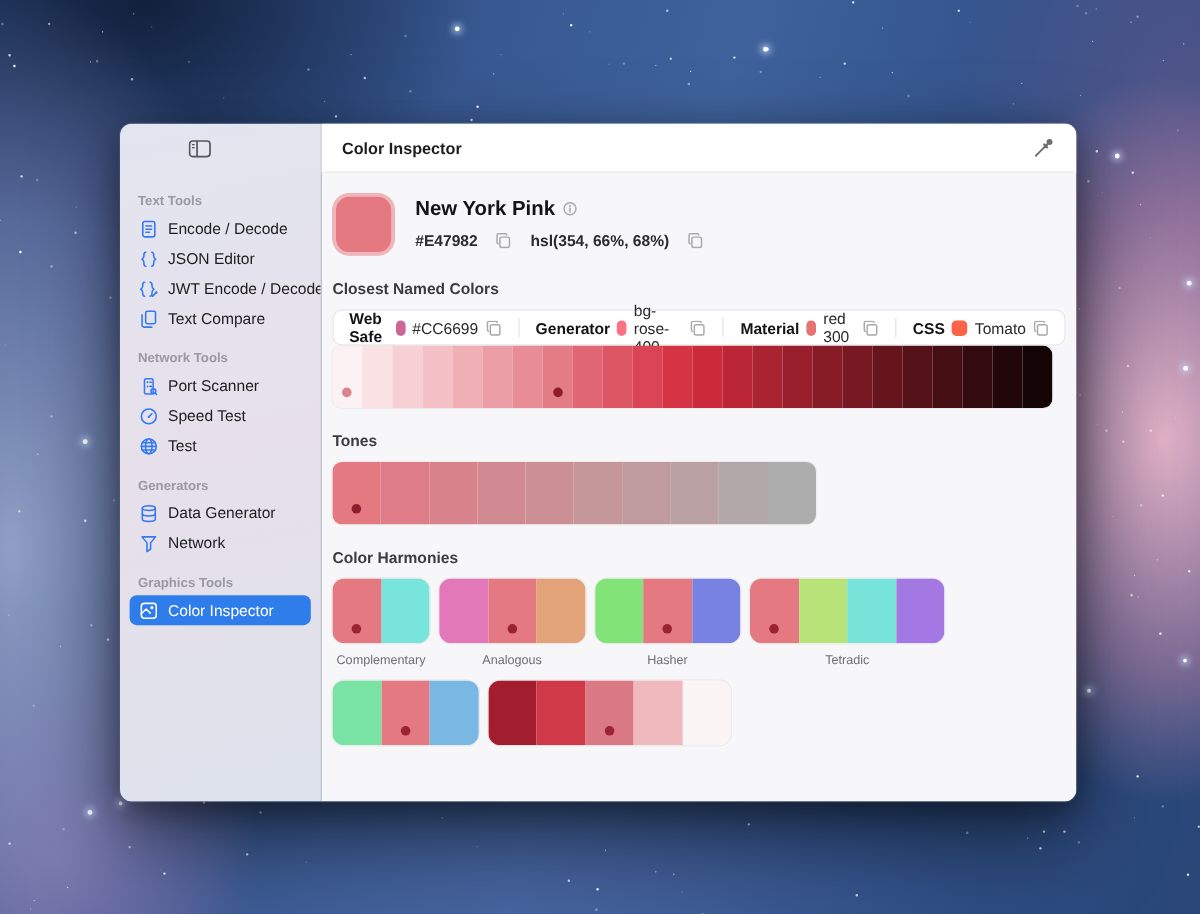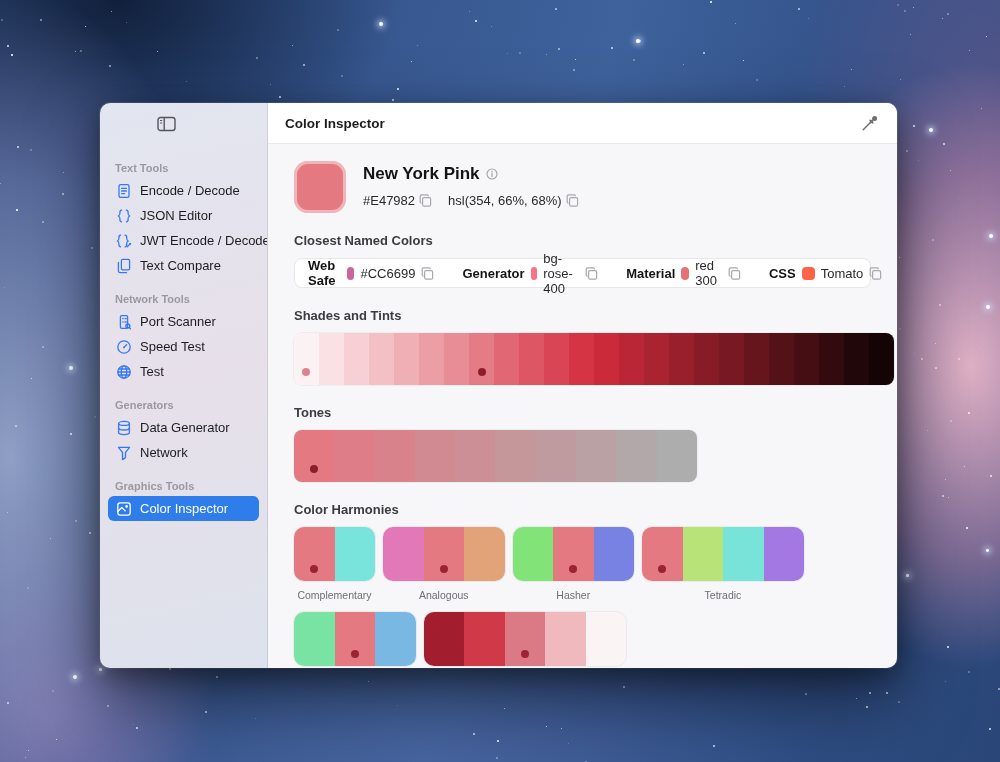--- a/index.html
+++ b/index.html
@@ -42,28 +42,28 @@
   .nav-item.selected{ background:#2E7DEB; color:#fff; }
   .nav-item.selected .ic{ color:#fff; }
   .nav-item.first{ margin-top:4px; }
 
   
   .content{ flex:1; min-width:0; display:flex; flex-direction:column; background:#F7F6F8; }
   .hdr{ height:41px; flex:0 0 41px; background:#FFFFFF; border-bottom:1px solid #E9E8EB;
     display:flex; align-items:center; justify-content:space-between; padding:0 17px; }
   .hdr h1{ font-size:13.5px; font-weight:700; color:#1D1D1F; }
   .eyedrop{ width:20px; height:20px; color:#6E6E73; display:inline-flex; }
-  .body{ padding:17px 26px 0; }
+  .body{ padding:17px 9px 0; }
 
   .color-head{ display:flex; gap:17px; align-items:flex-start; }
   .big-swatch{ width:52px; height:52px; border-radius:14px; box-shadow:inset 0 0 0 3px rgba(255,255,255,.45); }
   .name-line{ display:flex; align-items:center; gap:6px; margin-top:3px; }
   .cname{ font-size:17px; font-weight:700; color:#141416; }
   .codes{ display:flex; gap:16px; margin-top:9px; font-size:13px; color:#2A2A2E; align-items:center; }
-  .code-item{ display:flex; align-items:center; gap:4px; }
+  .code-item{ display:flex; align-items:center; gap:15px;font-weight:bold; }
   .gicon{ color:#A8A8AD; display:inline-flex; }
 
   .sec-heading{ font-size:13px; font-weight:700; color:#3C3C40; margin:20px 0 10px; }
 
   .named-card{ background:#fff; border:1px solid #E7E6E9; border-radius:8px; height:30px;
     display:flex; align-items:center; padding:0 13px; }
   .nc-entry{ display:flex; align-items:center; gap:6px; font-size:13px; color:#2A2A2E; }
   .nc-sys{ font-weight:700; color:#141416; }
   .nc-swatch{ width:13px; height:13px; border-radius:4px; }
   .nc-div{ width:1px; height:16px; background:#E3E3E6; margin:0 14px; }
@@ -646,21 +646,20 @@
               <span>Tomato</span>
               <span class="gicon">
                 <svg viewBox="0 0 13 13" width="13" height="13">
                   <rect x="3.6" y="3.6" width="8" height="8.6" rx="1.5" fill="none" stroke="currentColor" stroke-width="1.2"></rect>
                   <path d="M9.4 2.2V2c0-.7-.6-1.2-1.2-1.2H2.4c-.7 0-1.2.5-1.2 1.2v6c0 .7.5 1.2 1.2 1.2h.2" fill="none" stroke="currentColor" stroke-width="1.2"></path>
                 </svg>
               </span>
             </span>
           </div>
 
-        <div class="sec-heading">Shades and Tints</div>
         <div class="bar" id="shades-bar" style="width:600px">
             <div class="seg" style="background: rgb(252, 242, 243);"></div>
             <div class="seg" style="background: rgb(249, 225, 228);"></div>
             <div class="seg" style="background: rgb(246, 208, 212);"></div>
             <div class="seg" style="background: rgb(242, 192, 197);"></div>
             <div class="seg" style="background: rgb(239, 175, 181);"></div>
             <div class="seg" style="background: rgb(235, 158, 165);"></div>
             <div class="seg" style="background: rgb(232, 141, 150);"></div>
             <div class="seg" style="background: rgb(228, 124, 134);"></div>
             <div class="seg" style="background: rgb(224, 103, 115);"></div>

